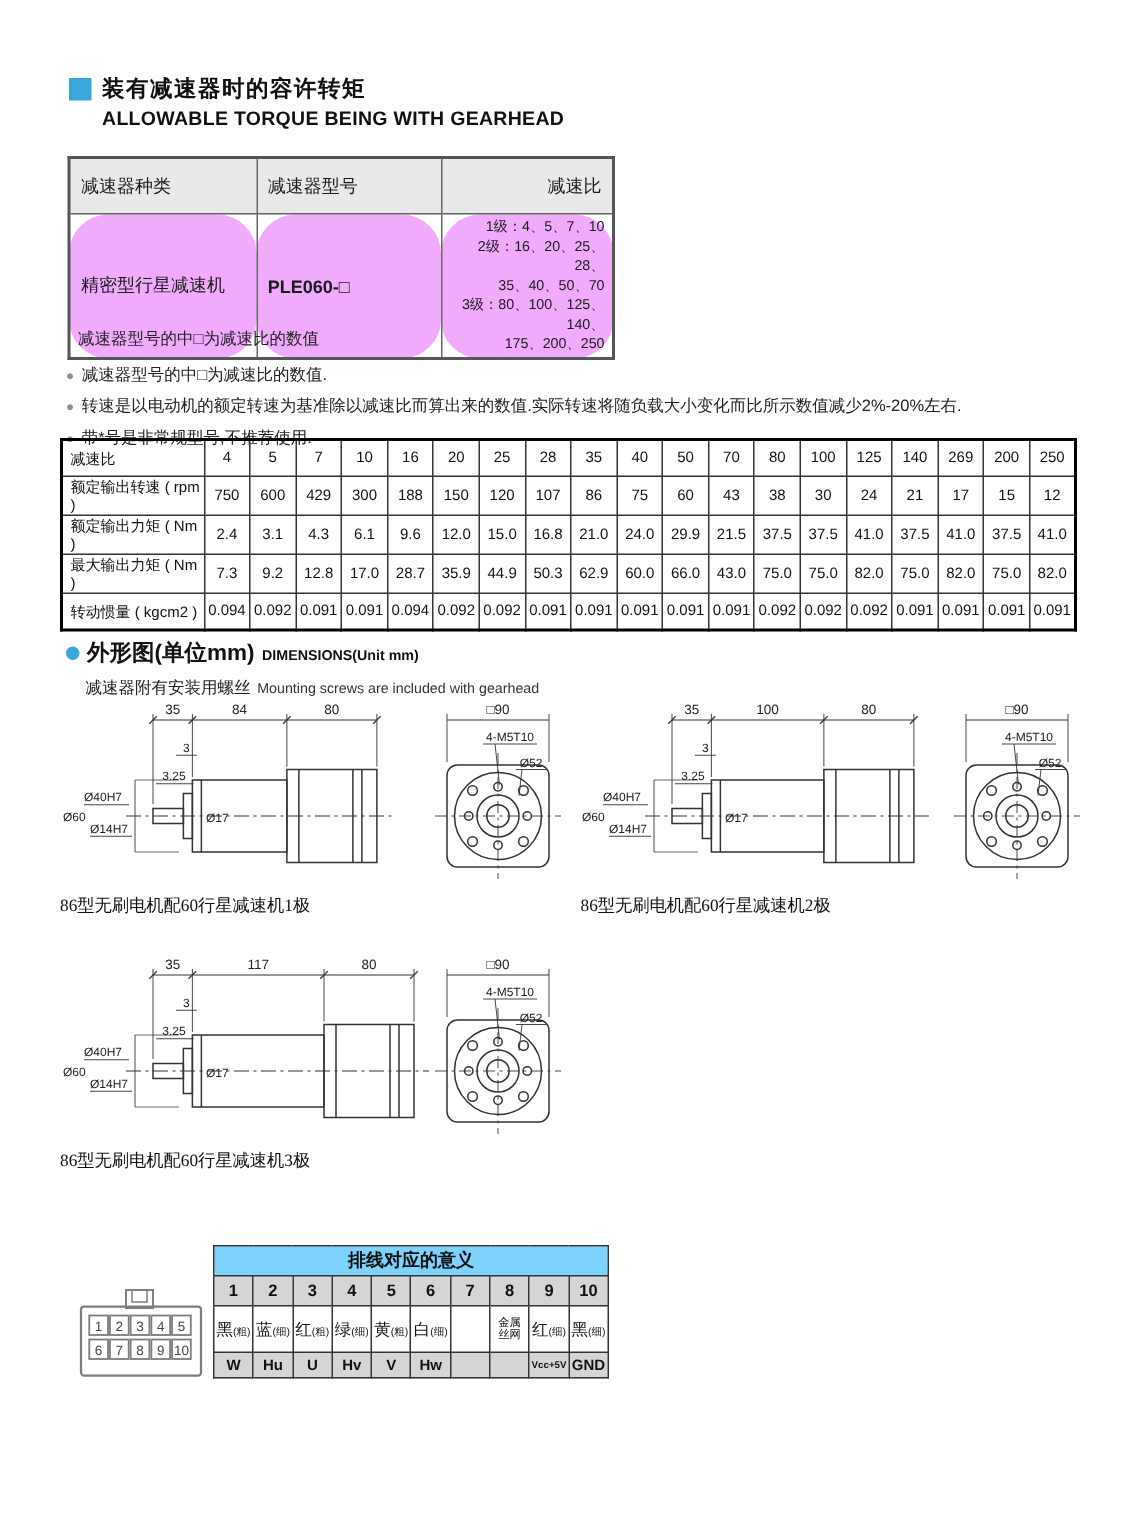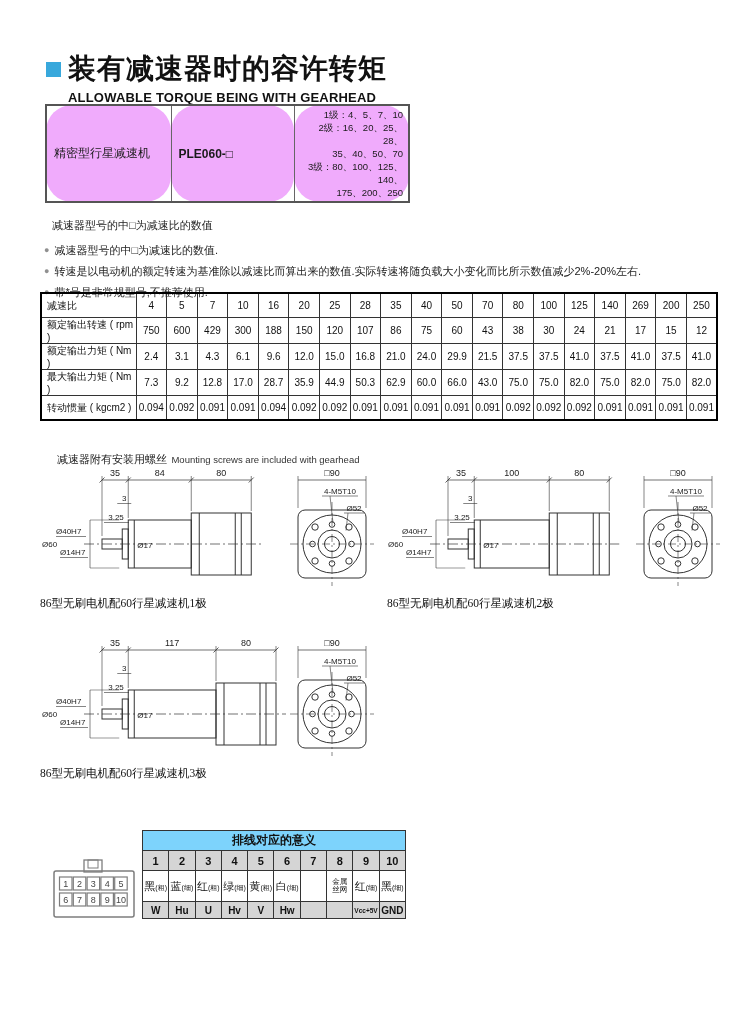--- a/index.html
+++ b/index.html
@@ -3,21 +3,21 @@
 <meta charset="utf-8">
 <style>
   html,body{margin:0;padding:0;}
   body{width:750px;height:1021px;background:#ffffff;font-family:"Liberation Sans",sans-serif;color:#1a1a1a;}
   .page{position:relative;width:750px;height:1021px;overflow:hidden;background:#fff;}
   .abs{position:absolute;}
 
   
   .title-row{display:flex;align-items:center;gap:7px;}
   .blue-sq{width:15px;height:15px;background:#38a8dc;flex:0 0 auto;}
-  .cn-title{font-size:28px;font-weight:bold;letter-spacing:1px;color:#111;margin:0;}
+  .cn-title{font-size:15px;font-weight:bold;letter-spacing:1px;color:#111;margin:0;}
   .en-title{font-size:13px;font-weight:bold;letter-spacing:.2px;color:#111;margin-left:22px;margin-top:2px;}
 
   
   table{border-collapse:collapse;}
   #gearhead-table{width:363px;table-layout:fixed;border:2px solid #555;}
   #gearhead-table td{border:1px solid #666;vertical-align:middle;font-size:12px;padding:2px 7px;}
   #gearhead-table tr.hdr td{background:#e9e9e9;height:32px;}
   #gearhead-table tr.body td{height:70px;background:#f0abfc;border-radius:26px;}
   #gearhead-table .r{text-align:right;}
   #gearhead-table .model{font-weight:bold;}
@@ -70,20 +70,25 @@
     <div class="en-title">ALLOWABLE TORQUE BEING WITH GEARHEAD</div>
   </div>
 
   <table id="gearhead-table" class="abs" style="left:45px;top:104px;">
     <colgroup>
         <col style="width:125px">
         <col style="width:123px">
         <col style="width:115px">
       </colgroup>
     <tbody>
+        <tr class="hdr">
+      <td>减速器种类</td>
+      <td>减速器型号</td>
+      <td class="r">减速比</td>
+    </tr>
     <tr class="body">
       <td>精密型行星减速机</td>
       <td class="model">PLE060-□</td>
       <td class="ratio r">
         <div>1级：4、5、7、10</div>
         <div>2级：16、20、25、28、</div>
         <div>35、40、50、70</div>
         <div>3级：80、100、125、140、</div>
         <div>175、200、250</div>
       </td>
@@ -218,20 +223,25 @@
           <td>0.092</td>
           <td>0.092</td>
           <td>0.091</td>
           <td>0.091</td>
           <td>0.091</td>
           <td>0.091</td>
         </tr>
       </tbody>
   </table>
 
+  <div class="abs sec-row" style="left:44px;top:426px;">
+    <span class="blue-dot"></span>
+    <span class="sec-cn-big">外形图(单位mm)</span>
+    <span class="sec-en">DIMENSIONS(Unit mm)</span>
+  </div>
   <div class="abs" style="left:57px;top:449px;">
     <span class="dim-note-cn">减速器附有安装用螺丝</span>
     <span class="dim-note-en">Mounting screws are included with gearhead</span>
   </div>
 
   <svg id="dwg-0" class="abs" style="left:40px;top:464px;" width="340" height="130" viewBox="0 0 340 130">
       <line x1="44" y1="80" x2="221.25" y2="80" stroke="#333" stroke-width="0.7" fill="none" stroke-dasharray="10 3 2 3"></line>
       <rect x="62" y="75" width="20.25" height="10" rx="0" fill="none" stroke="#333" stroke-width="1"></rect>
       <rect x="82.25" y="65" width="6" height="30" rx="0" fill="none" stroke="#333" stroke-width="1"></rect>
       <rect x="88.25" y="56" width="63" height="48" rx="0" fill="none" stroke="#333" stroke-width="1"></rect>

